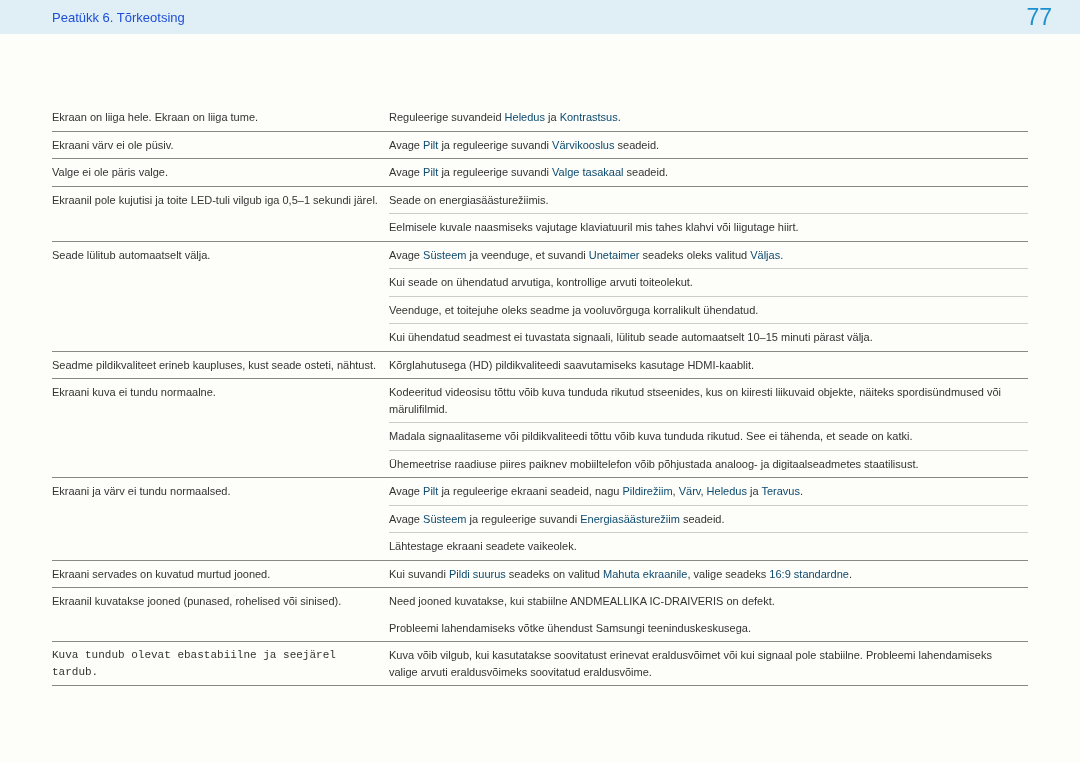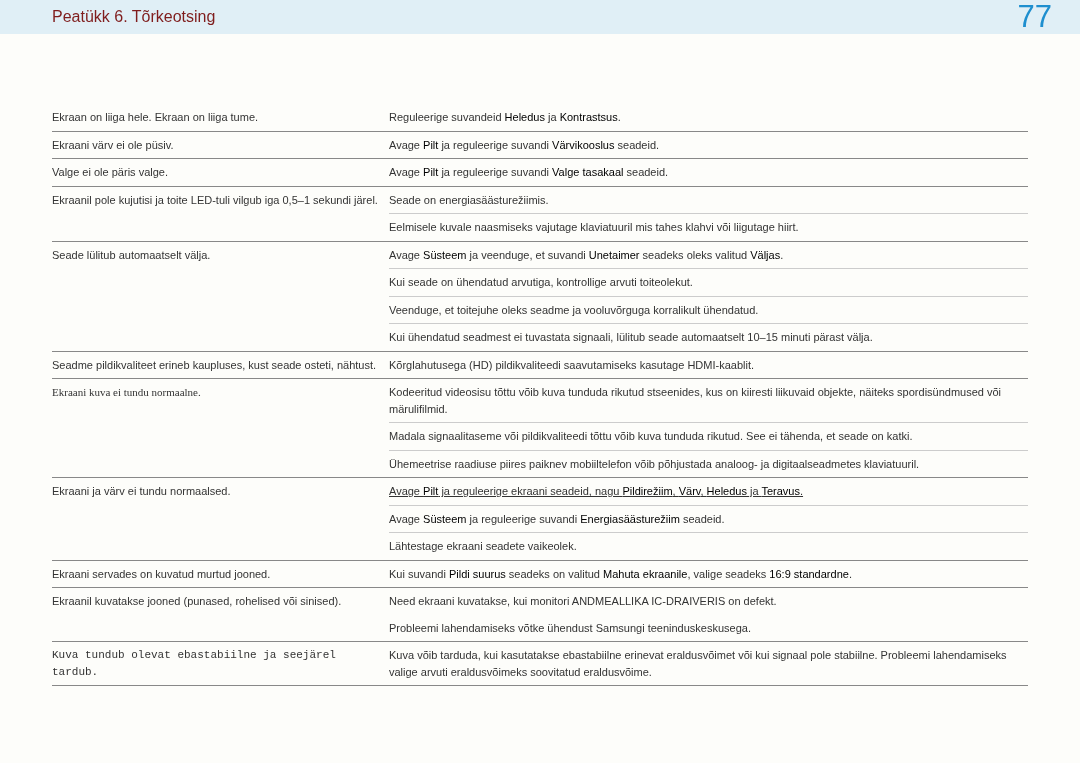--- a/index.html
+++ b/index.html
@@ -13,26 +13,26 @@
   }
   .header-bar {
     background: #e0eff6;
     height: 34px;
     display: flex;
     align-items: center;
     justify-content: space-between;
     padding: 0 28px 0 52px;
   }
   .chapter-title {
-    color: #7f1d1d;
-    font-size: 16px;
+    color: #1d4ed8;
+    font-size: 13px;
   }
   .page-number {
     color: #1e8fcf;
-    font-size: 31px;
+    font-size: 23px;
     font-weight: 300;
   }
   .content {
     padding: 70px 52px 0 52px;
   }
   table {
     width: 100%;
     border-collapse: collapse;
     font-size: 11px;
     color: #333;
@@ -42,21 +42,21 @@
     border-bottom: 1px solid #888;
     padding: 5px 6px 5px 0;
     vertical-align: top;
   }
   td.left {
     width: 337px;
   }
   td.right {
     border-bottom: 1px solid #888;
   }
-  .hl { color: #000000; }
+  .hl { color: #0c4a6e; }
 </style>
 </head>
 <body>
 
 <div class="header-bar">
   <span class="chapter-title">Peatükk 6. Tõrkeotsing</span>
   <span class="page-number">77</span>
 </div>
 
 <div class="content">
@@ -92,49 +92,49 @@
           <td class="right" style="border-bottom: 1px solid rgb(204, 204, 204);"><span>Veenduge, et toitejuhe oleks seadme ja vooluvõrguga korralikult ühendatud.</span></td>
         </tr>
         <tr>
           <td class="right" style="border-bottom: 1px solid rgb(136, 136, 136);"><span>Kui ühendatud seadmest ei tuvastata signaali, lülitub seade automaatselt 10–15 minuti pärast välja.</span></td>
         </tr>
         <tr>
           <td class="left" style="border-bottom: 1px solid rgb(136, 136, 136);">Seadme pildikvaliteet erineb kaupluses, kust seade osteti, nähtust.</td>
           <td class="right" style="border-bottom: 1px solid rgb(136, 136, 136);"><span>Kõrglahutusega (HD) pildikvaliteedi saavutamiseks kasutage HDMI-kaablit.</span></td>
         </tr>
         <tr>
-          <td class="left" rowspan="3" style="border-bottom: 1px solid rgb(136, 136, 136); font-family: Liberation Serif, serif;">Ekraani kuva ei tundu normaalne.</td>
+          <td class="left" rowspan="3" style="border-bottom: 1px solid rgb(136, 136, 136);">Ekraani kuva ei tundu normaalne.</td>
           <td class="right" style="border-bottom: 1px solid rgb(204, 204, 204);"><span>Kodeeritud videosisu tõttu võib kuva tunduda rikutud stseenides, kus on kiiresti liikuvaid objekte, näiteks spordisündmused või märulifilmid.</span></td>
         </tr>
         <tr>
           <td class="right" style="border-bottom: 1px solid rgb(204, 204, 204);"><span>Madala signaalitaseme või pildikvaliteedi tõttu võib kuva tunduda rikutud. See ei tähenda, et seade on katki.</span></td>
         </tr>
         <tr>
-          <td class="right" style="border-bottom: 1px solid rgb(136, 136, 136);"><span>Ühemeetrise raadiuse piires paiknev mobiiltelefon võib põhjustada analoog- ja digitaalseadmetes klaviatuuril.</span></td>
+          <td class="right" style="border-bottom: 1px solid rgb(136, 136, 136);"><span>Ühemeetrise raadiuse piires paiknev mobiiltelefon võib põhjustada analoog- ja digitaalseadmetes staatilisust.</span></td>
         </tr>
         <tr>
           <td class="left" rowspan="3" style="border-bottom: 1px solid rgb(136, 136, 136);">Ekraani ja värv ei tundu normaalsed.</td>
-          <td class="right" style="border-bottom: 1px solid rgb(204, 204, 204); text-decoration: underline;"><span>Avage </span><span class="hl">Pilt</span><span> ja reguleerige ekraani seadeid, nagu </span><span class="hl">Pildirežiim</span><span>, </span><span class="hl">Värv</span><span>, </span><span class="hl">Heledus</span><span> ja </span><span class="hl">Teravus</span><span>.</span></td>
+          <td class="right" style="border-bottom: 1px solid rgb(204, 204, 204);"><span>Avage </span><span class="hl">Pilt</span><span> ja reguleerige ekraani seadeid, nagu </span><span class="hl">Pildirežiim</span><span>, </span><span class="hl">Värv</span><span>, </span><span class="hl">Heledus</span><span> ja </span><span class="hl">Teravus</span><span>.</span></td>
         </tr>
         <tr>
           <td class="right" style="border-bottom: 1px solid rgb(204, 204, 204);"><span>Avage </span><span class="hl">Süsteem</span><span> ja reguleerige suvandi </span><span class="hl">Energiasäästurežiim</span><span> seadeid.</span></td>
         </tr>
         <tr>
           <td class="right" style="border-bottom: 1px solid rgb(136, 136, 136);"><span>Lähtestage ekraani seadete vaikeolek.</span></td>
         </tr>
         <tr>
           <td class="left" style="border-bottom: 1px solid rgb(136, 136, 136);">Ekraani servades on kuvatud murtud jooned.</td>
           <td class="right" style="border-bottom: 1px solid rgb(136, 136, 136);"><span>Kui suvandi </span><span class="hl">Pildi suurus</span><span> seadeks on valitud </span><span class="hl">Mahuta ekraanile</span><span>, valige seadeks </span><span class="hl">16:9 standardne</span><span>.</span></td>
         </tr>
         <tr>
           <td class="left" rowspan="2" style="border-bottom: 1px solid rgb(136, 136, 136);">Ekraanil kuvatakse jooned (punased, rohelised või sinised).</td>
-          <td class="right" style="border-bottom: none;"><span>Need ekraani kuvatakse, kui monitori ANDMEALLIKA IC-DRAIVERIS on defekt.</span></td>
+          <td class="right" style="border-bottom: none;"><span>Need jooned kuvatakse, kui stabiilne ANDMEALLIKA IC-DRAIVERIS on defekt.</span></td>
         </tr>
         <tr>
           <td class="right" style="border-bottom: 1px solid rgb(136, 136, 136);"><span>Probleemi lahendamiseks võtke ühendust Samsungi teeninduskeskusega.</span></td>
         </tr>
         <tr>
           <td class="left" style="border-bottom: 1px solid rgb(136, 136, 136); font-family: Liberation Mono, monospace;">Kuva tundub olevat ebastabiilne ja seejärel tardub.</td>
-          <td class="right" style="border-bottom: 1px solid rgb(136, 136, 136);"><span>Kuva võib tarduda, kui kasutatakse ebastabiilne erinevat eraldusvõimet või kui signaal pole stabiilne. Probleemi lahendamiseks valige arvuti eraldusvõimeks soovitatud eraldusvõime.</span></td>
+          <td class="right" style="border-bottom: 1px solid rgb(136, 136, 136);"><span>Kuva võib vilgub, kui kasutatakse soovitatust erinevat eraldusvõimet või kui signaal pole stabiilne. Probleemi lahendamiseks valige arvuti eraldusvõimeks soovitatud eraldusvõime.</span></td>
         </tr>
       </tbody>
   </table>
 </div>
 
 </body></html>

